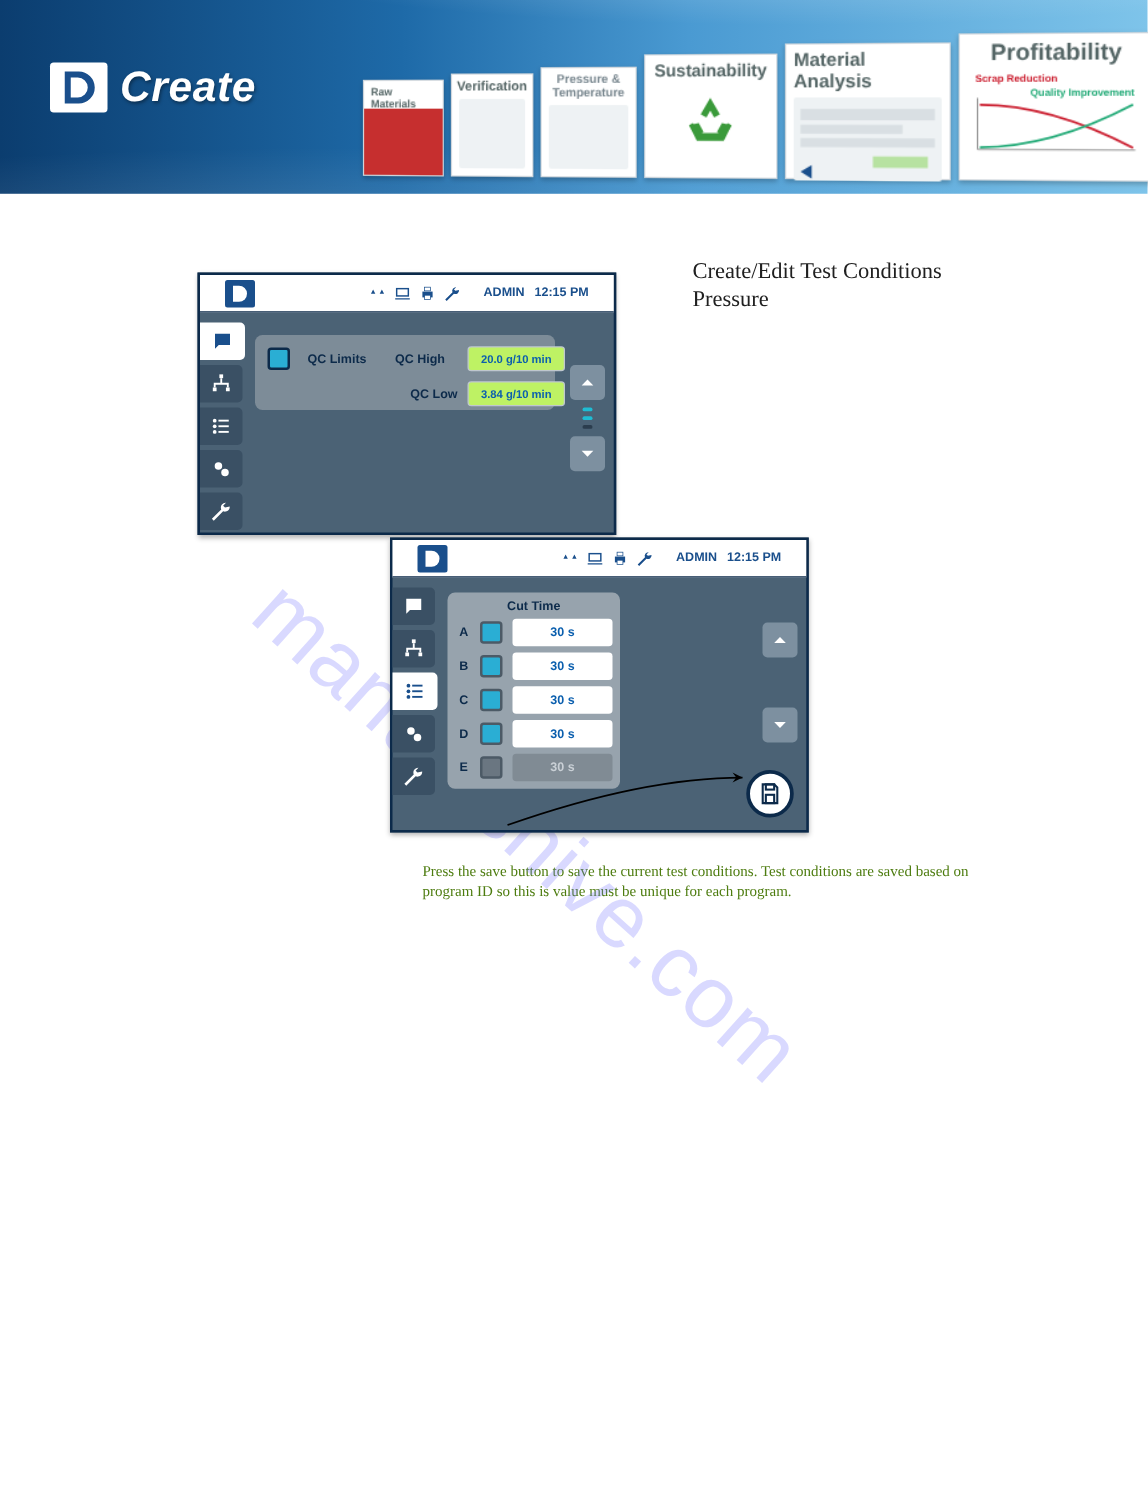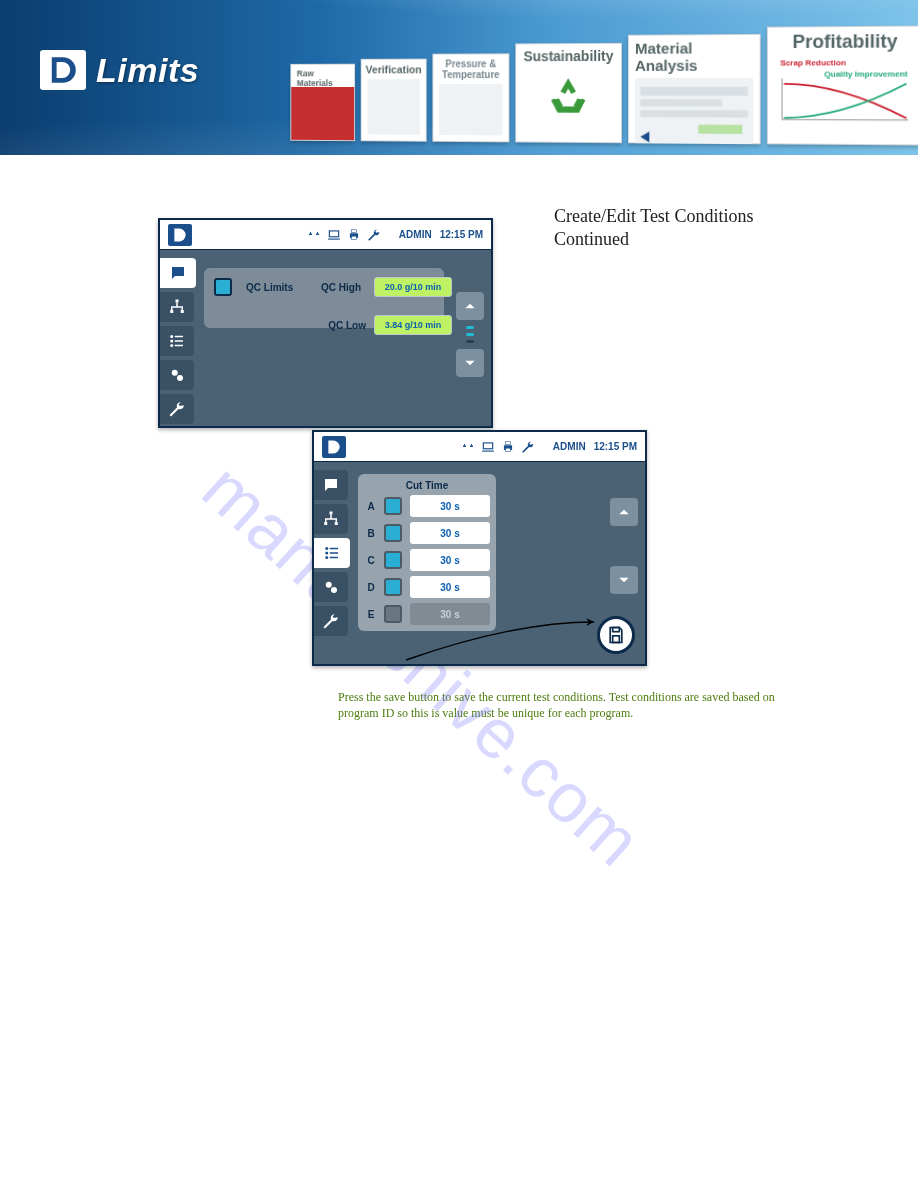--- a/index.html
+++ b/index.html
@@ -87,21 +87,21 @@
   .device {
     position:absolute; background:#4b6275;
     border:2px solid #0c2a4a;
     box-shadow:0 2px 4px rgba(0,0,0,.3);
   }
   .dev1{ left:158px; top:218px; width:335px; height:210px; }
   .dev2{ left:312px; top:430px; width:335px; height:236px; }
 
   .dev-header{
     height:30px; background:#fff; border-bottom:1px solid #0c2a4a;
-    display:flex; align-items:center; padding:0 8px; gap:8px;
+    display:flex; align-items:center; padding:0 20px; gap:8px;
   }
   .dev-header .brand{width:24px;height:22px;background:#1a4f8c;border-radius:2px;display:flex;align-items:center;justify-content:center;}
   .dev-header .brand svg{width:16px;height:16px;}
   .dev-header .spacer{flex:1;}
   .hdr-icons{display:flex;gap:6px;align-items:center;color:#1a4f8c;}
   .hdr-icons span{display:inline-flex;}
   .hdr-user{font-size:10px;font-weight:bold;color:#1a4f8c;margin-left:10px;}
   .hdr-time{font-size:10px;font-weight:bold;color:#1a4f8c;margin-left:auto;}
 
   .dev-body{position:absolute;left:0;top:30px;right:0;bottom:0;}
@@ -132,21 +132,21 @@
   .save-btn svg{width:20px;height:20px;}
 
   
   .pointer-arc{position:absolute;left:90px;bottom:2px;width:200px;height:60px;}
 
   
   .qc-panel{
     position:absolute;left:44px;top:18px;width:240px;height:60px;
     background:#7d8c98;border-radius:6px;padding:8px 10px;
     display:grid;grid-template-columns:24px 62px 50px 78px;grid-template-rows:22px 22px;
-    gap:16px 8px;align-items:center;font-size:10px;color:#093358;font-weight:bold;
+    gap:6px 8px;align-items:center;font-size:10px;color:#093358;font-weight:bold;
   }
   .chk{width:18px;height:18px;background:#2aaed4;border:2px solid #0c2a4a;border-radius:3px;}
   .val-box{
     background:#bef264;border:1px solid #bfc7ce;border-radius:3px;
     height:20px;display:flex;align-items:center;justify-content:center;
     font-size:9px;color:#0b5fae;font-weight:bold;
   }
   .qc-panel .lbl{color:#0c2a4a;}
 
   
@@ -176,21 +176,21 @@
 <body>
 
 <div class="banner">
   <div class="banner-curve"></div>
   <div class="logo-block">
     <span class="logo-mark">
       <svg viewBox="0 0 40 40">
           <path d="M6 4 h14 a16 16 0 0 1 0 32 h-14 z M12 10 v20 h7 a10 10 0 0 0 0 -20 z" fill="#1a4f8c"></path>
         </svg>
     </span>
-    <span>Limits</span>
+    <span>Create</span>
   </div>
   <div class="banner-cards">
     <div class="card card0">
       <span>Raw Materials</span>
     </div>
     <div class="card card1">
       <span>Verification</span>
       <div class="card-body"></div>
     </div>
     <div class="card card2">
@@ -232,21 +232,21 @@
           <path d="M8 34 Q70 34 140 72" stroke="#c23" stroke-width="2" fill="none"></path>
           <path d="M8 72 Q70 72 140 34" stroke="#2a7" stroke-width="2" fill="none"></path>
         </svg>
       </div>
     </div>
   </div>
 </div>
 
 <div class="page-title">
   <span>Create/Edit Test Conditions</span><br>
-  <span>Continued</span>
+  <span>Pressure</span>
 </div>
 
 <div class="caption">Press the save button to save the current test conditions. Test conditions are saved based on program ID so this is value must be unique for each program.</div>
 
 <div class="watermark">manualshive.com</div>
 
 <div class="device dev1">
   <div class="dev-header">
     <span class="brand">
       <svg viewBox="0 0 40 40">
@@ -316,21 +316,21 @@
       <div class="tab">
           <svg viewBox="0 0 24 24" fill="currentColor">
             <path d="M21 7a5 5 0 01-7 5L4 22l-2-2L12 10a5 5 0 015-7l-3 3 2 2z"></path>
           </svg>
         </div>
     </div>
 
     <div class="qc-panel">
       <span class="chk"></span>
       <span class="lbl">QC Limits</span>
-      <span class="lbl" style="text-align:center">QC High</span>
+      <span class="lbl" style="text-align:left">QC High</span>
       <span class="val-box">20.0 g/10 min</span>
       <span></span>
         <span></span>
       <span class="lbl" style="text-align:right">QC Low</span>
       <span class="val-box">3.84 g/10 min</span>
     </div>
 
     <div class="scroll-col">
       <div class="sq-btn">
           <svg viewBox="0 0 24 24" fill="#fff">

